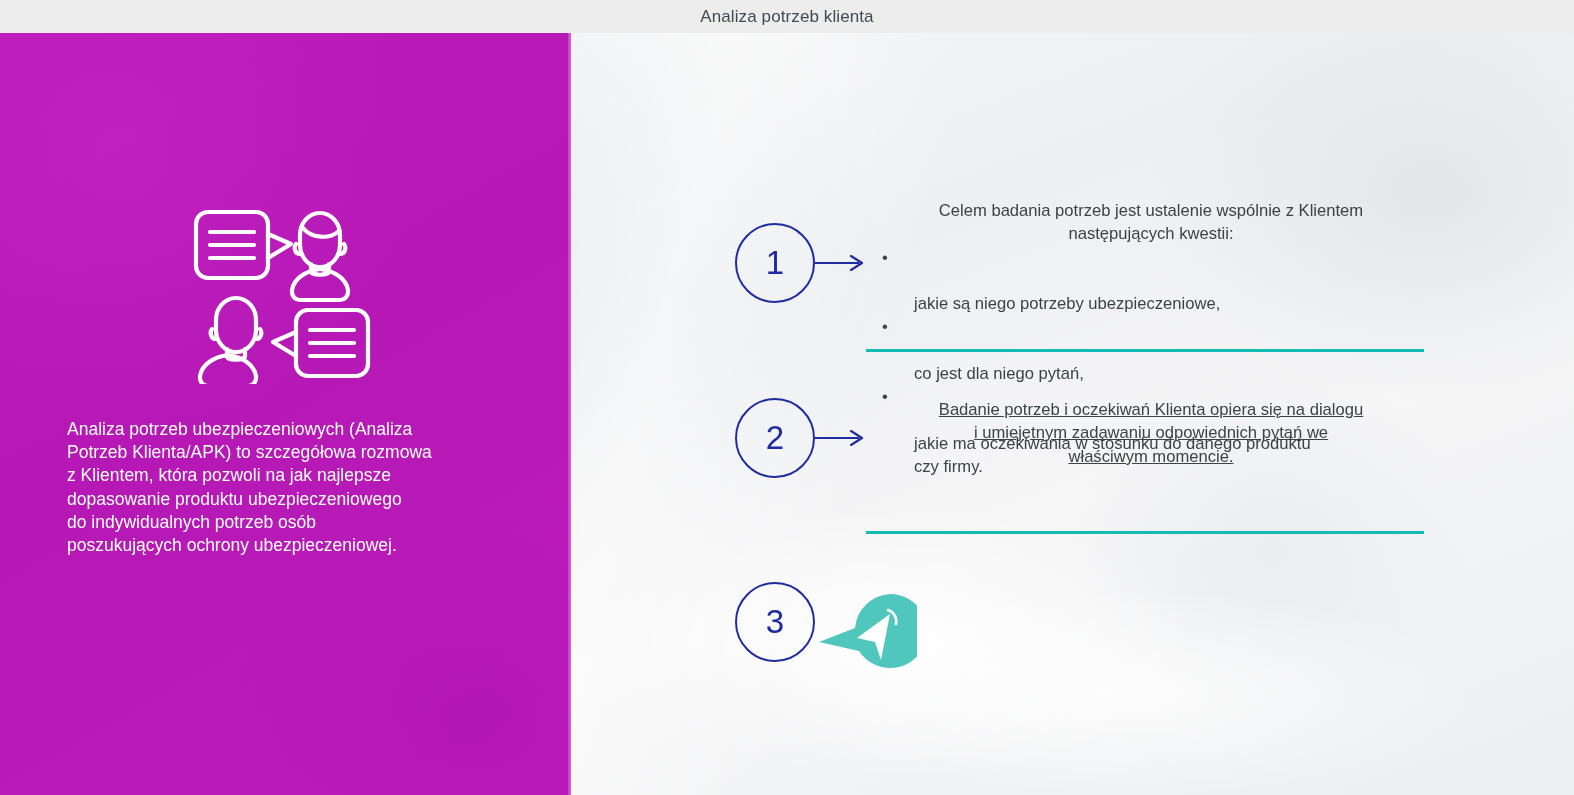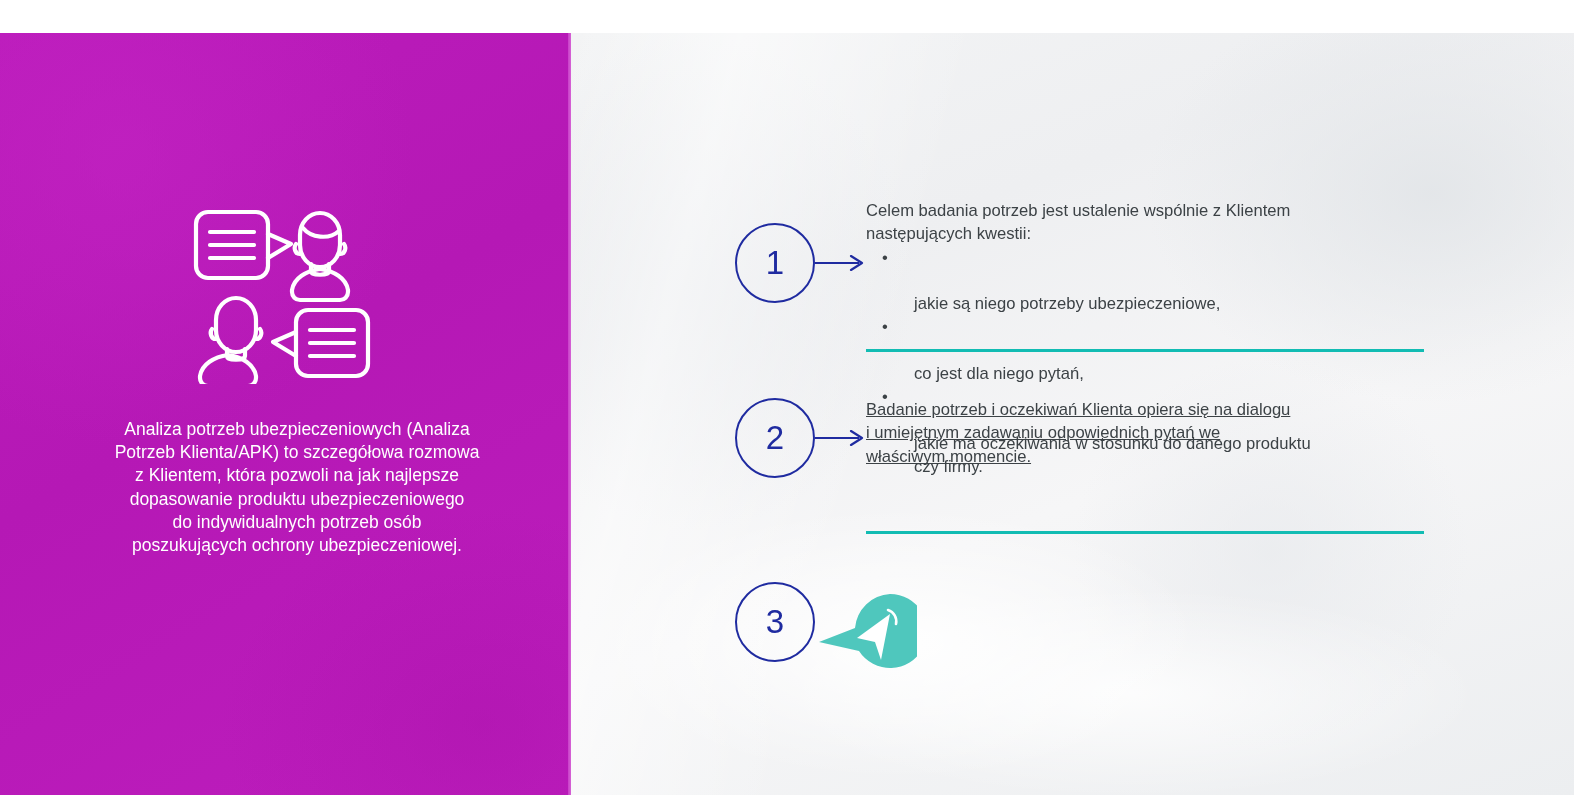--- a/index.html
+++ b/index.html
@@ -81,21 +81,20 @@
   }
 
   
   #left-text {
     position:absolute; left:67px; top:385px;
     width:460px;
     color:#ffffff;
     font-size:17.5px;
     line-height:23.2px;
     white-space:pre-line;
-    text-align:center;
   }
 
   
   .step {
     position:absolute;
     left:735px;
   }
   #step-1 { top:190px; }
   #step-2 { top:365px; }
   #step-3 { top:549px; }
@@ -123,21 +122,21 @@
   .step-body {
     position:absolute; left:131px;
     width:570px;
     color:#3c4246;
     font-size:16.6px;
     line-height:23.3px;
   }
   #body-1 { top:-24px; }
   #body-2 { top:0px;text-decoration:underline; }
 
-  .step-body p { margin:0; white-space:pre-line; }
+  .step-body p { margin:0; white-space:pre-line;text-align:center; }
 
   .bullets { list-style:none; margin:0; padding:0; }
   .bullets li {
     position:relative;
     padding-left:48px;
     line-height:23.3px;
     white-space:pre-line;
   }
   .bullets li .bul {
     position:absolute;
@@ -161,20 +160,23 @@
     background:#12bcb3;
   }
   #divider-1 { top:316px; }
   #divider-2 { top:498px; }
 </style>
 </head>
 <body>
 
 <div id="app">
 
+  <div id="titlebar">
+    <span id="titlebar-text">Analiza potrzeb klienta</span>
+  </div>
 
   <div id="stage">
 
     <div id="right-bg"></div>
     <div id="right-bg-sheen"></div>
 
     <div id="left-panel">
       <div id="left-panel-edge"></div>
 
       <div id="convo-icon">

